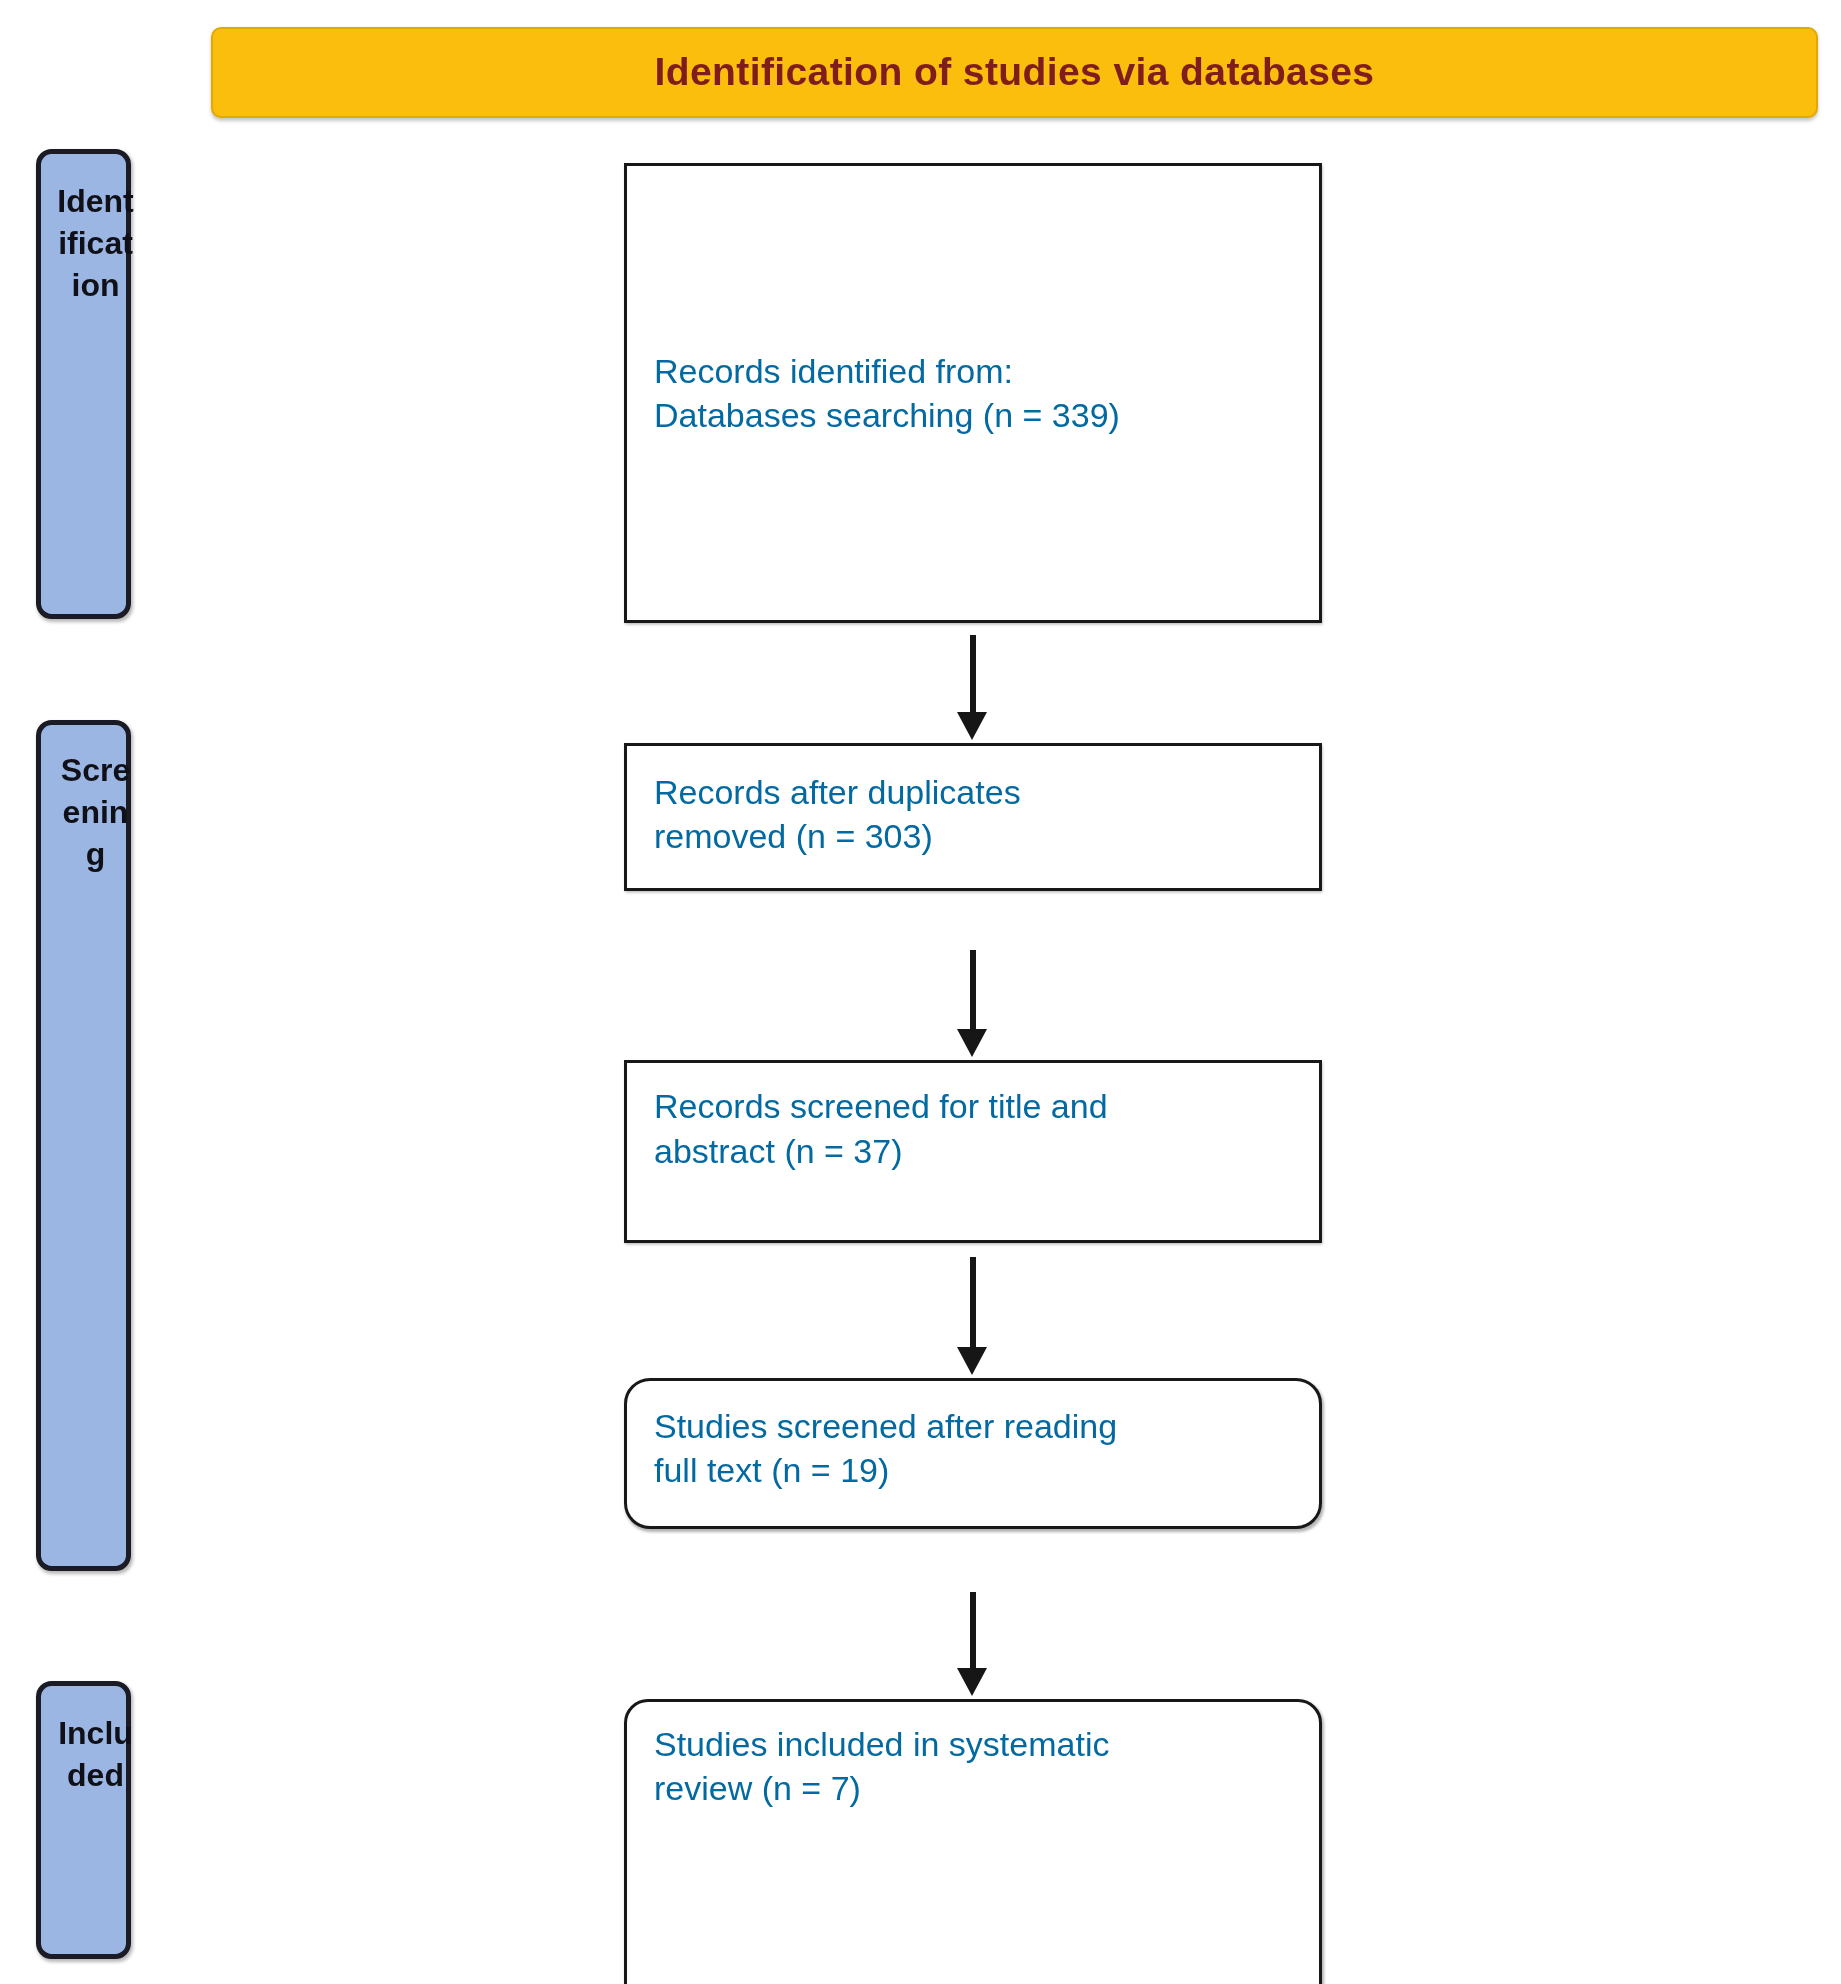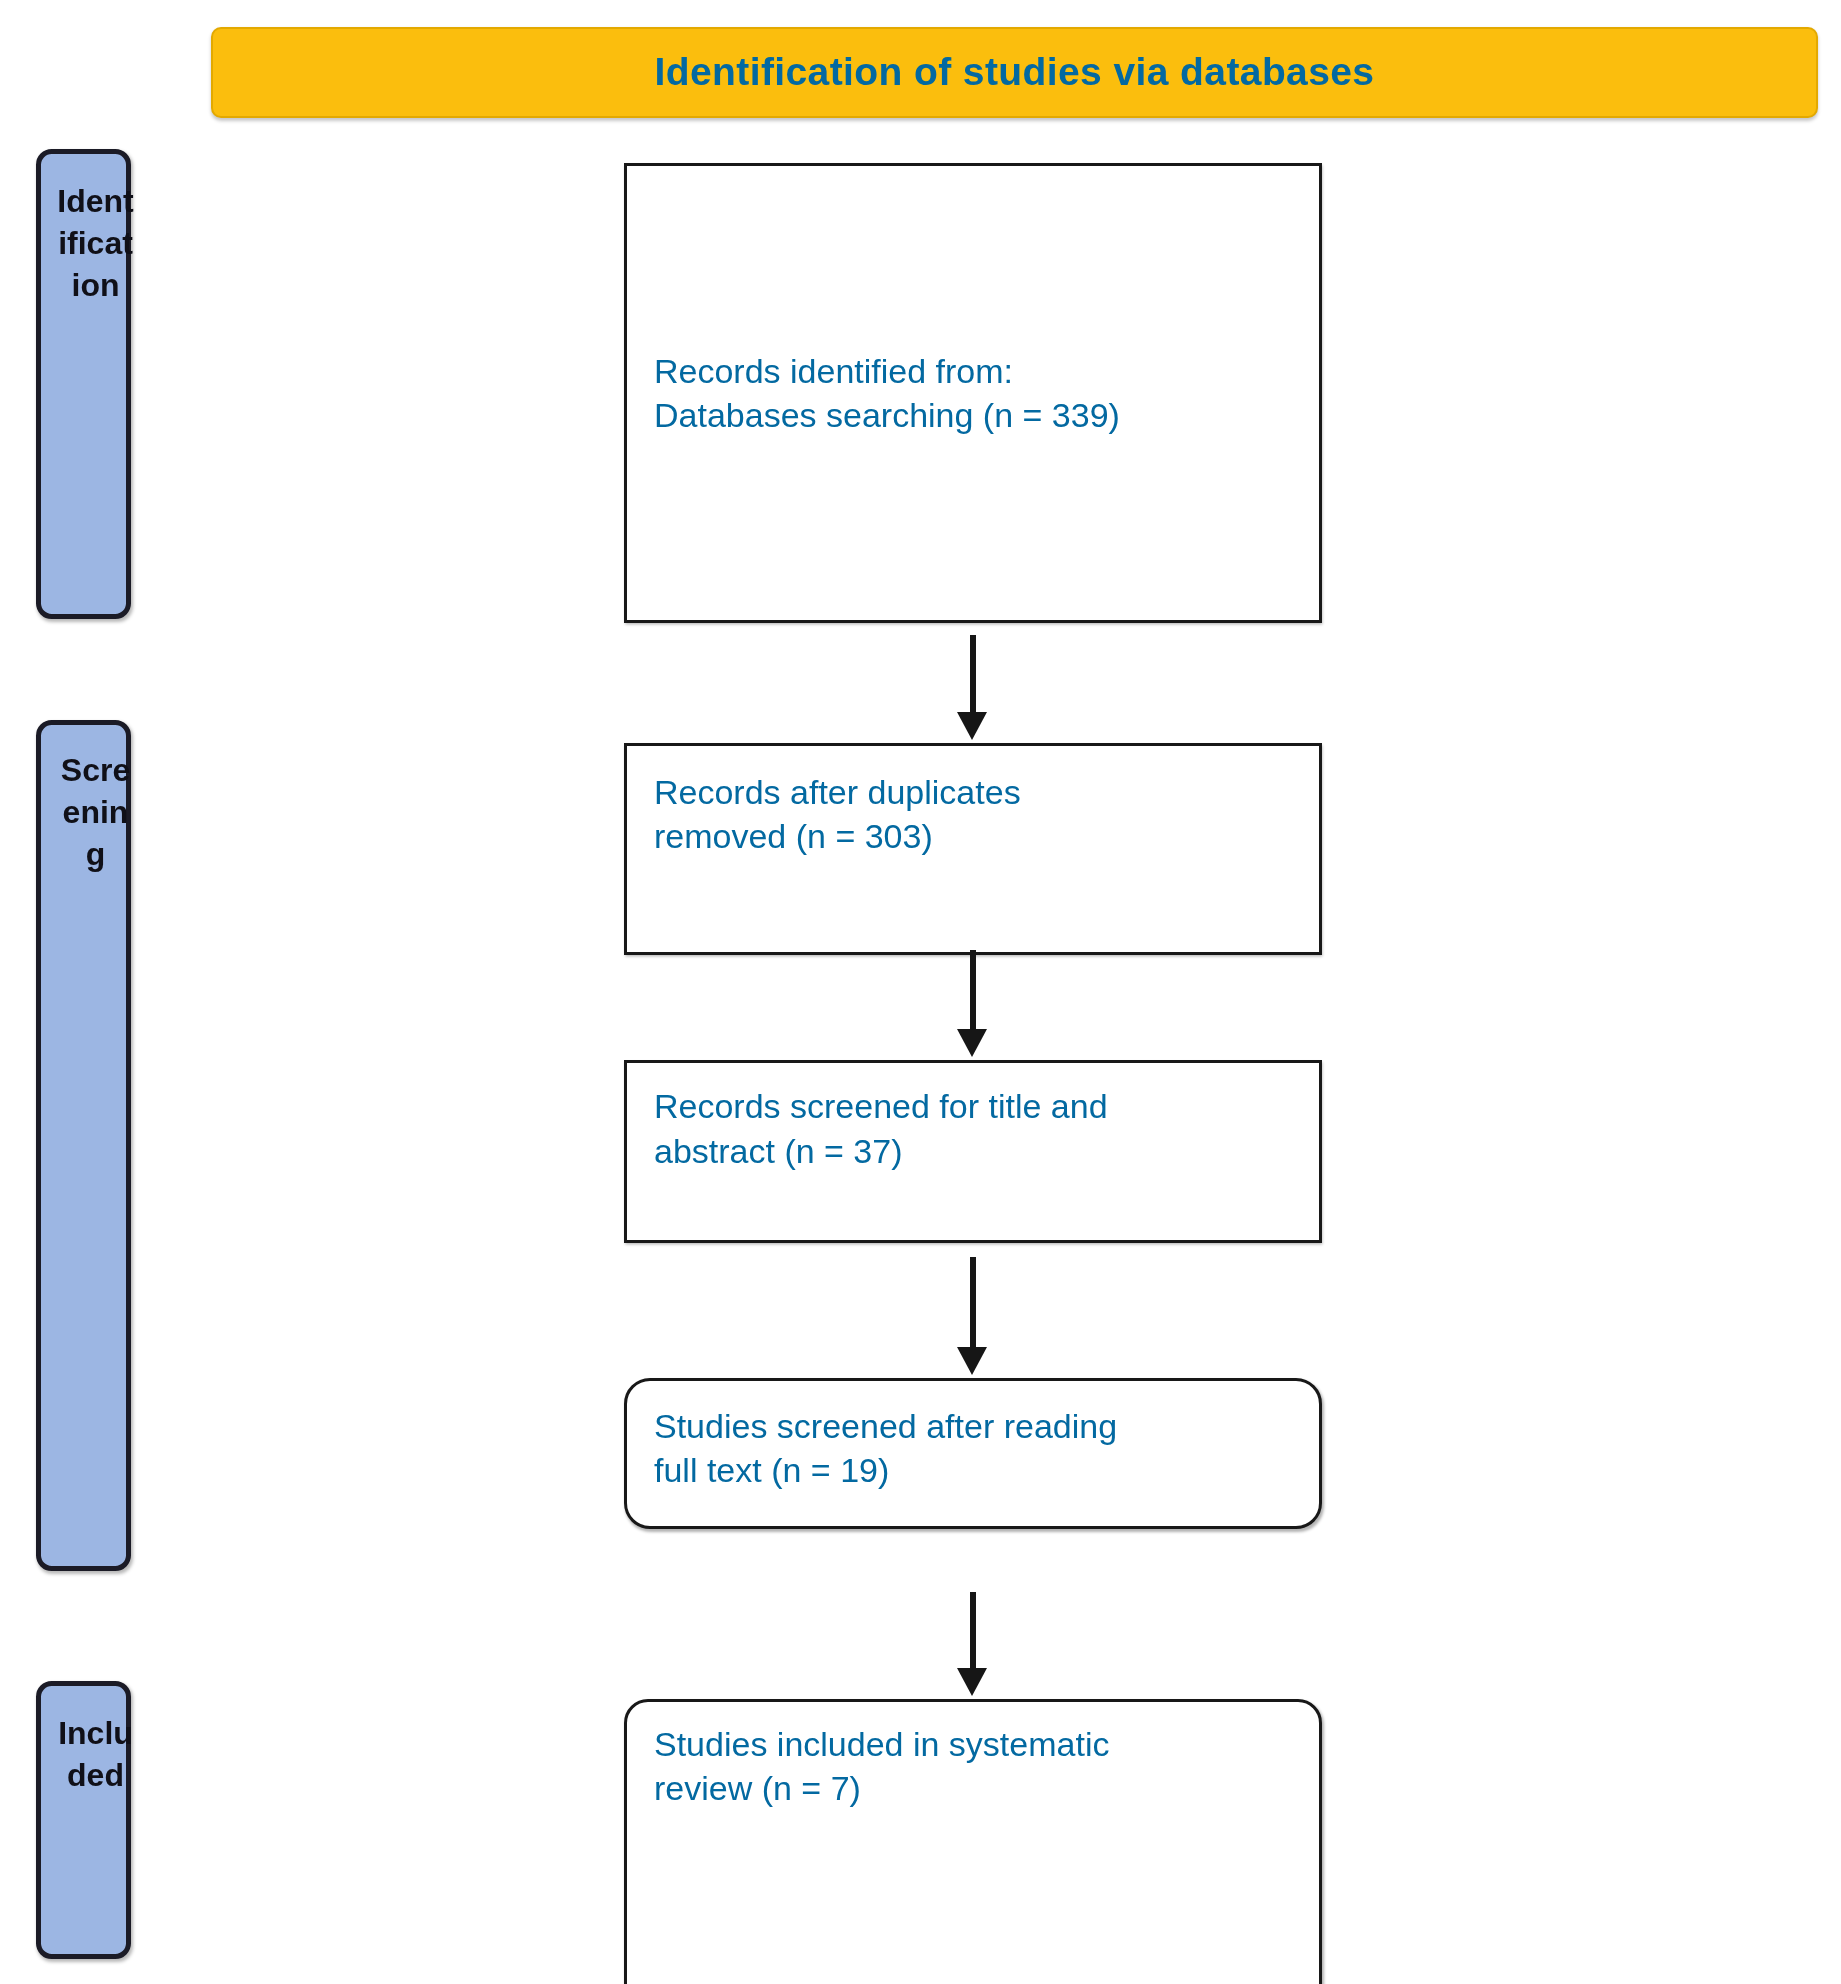--- a/index.html
+++ b/index.html
@@ -30,21 +30,21 @@
     border-radius: 10px;
     box-sizing: border-box;
     display: flex;
     align-items: center;
     justify-content: center;
     box-shadow: 0 2.1px 3.6px rgba(0,0,0,0.22);
   }
   .banner-title {
     font-size: 39px;
     font-weight: bold;
-    color: #0369a1;
+    color: #7f1d1d;
     letter-spacing: 0.4px;
     text-align: center;
     line-height: 1.1;
   }
 
   
   .stage {
     position: absolute;
     left: 36px;
     width: 95px;
@@ -94,21 +94,21 @@
     white-space: pre-line;
   }
   #box-identified {
     top: 163px;
     height: 460px;
     display: flex;
     align-items: center;
   }
   #box-duplicates {
     top: 743px;
-    height: 212px;
+    height: 148px;
     padding-top: 24px;
   }
   #box-screened-title {
     top: 1060px;
     height: 183px;
     padding-top: 21.4px;
   }
   #box-fulltext {
     top: 1378px;
     height: 151px;

